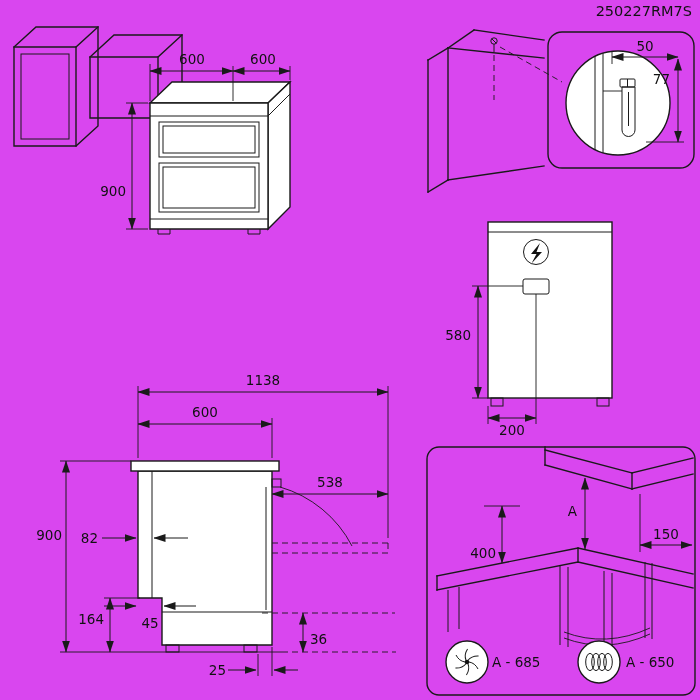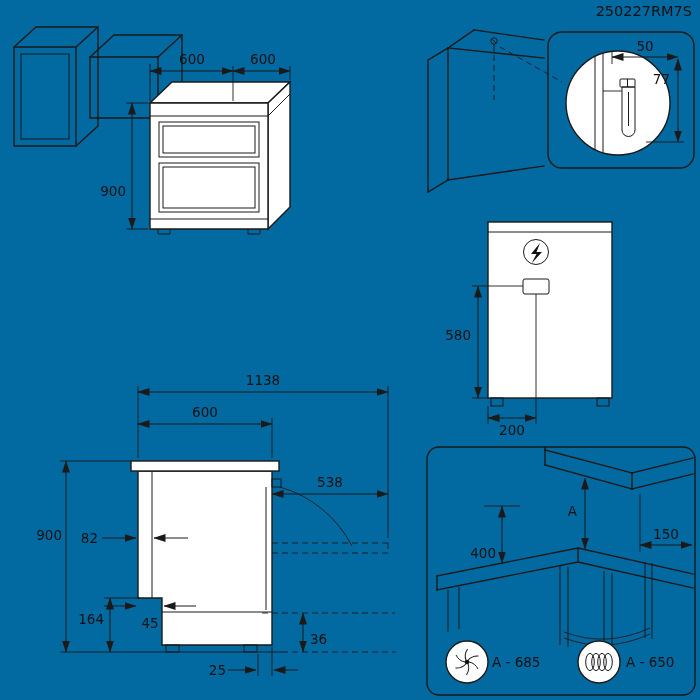--- a/index.html
+++ b/index.html
@@ -1,16 +1,16 @@
 <!DOCTYPE html>
 <html><head>
 <meta charset="utf-8">
 <style>
   html,body{margin:0;padding:0;background:#fff;}
-  .page{position:relative;width:700px;height:700px;background:#0369a1;overflow:hidden;}
+  .page{position:relative;width:700px;height:700px;background:#d946ef;overflow:hidden;}
   svg{display:block;}
   .out{fill:none;stroke:#1a1a1a;stroke-width:1.4;stroke-linejoin:miter;stroke-linecap:square;}
   .outf{fill:#ffffff;stroke:#1a1a1a;stroke-width:1.4;stroke-linejoin:miter;}
   .in{fill:none;stroke:#1a1a1a;stroke-width:1;}
   .thin{fill:none;stroke:#1a1a1a;stroke-width:0.9;}
   .dash{fill:none;stroke:#1a1a1a;stroke-width:0.9;stroke-dasharray:6 4;}
   .dim{fill:none;stroke:#1a1a1a;stroke-width:1;}
   .blk{fill:#111;stroke:none;}
   text.t{font-family:"DejaVu Sans","Liberation Sans",sans-serif;font-size:13.5px;fill:#111;}
   text.tref{font-size:14.5px;}

